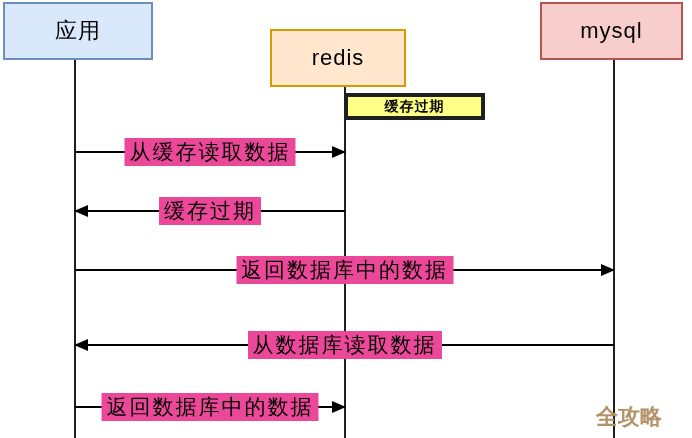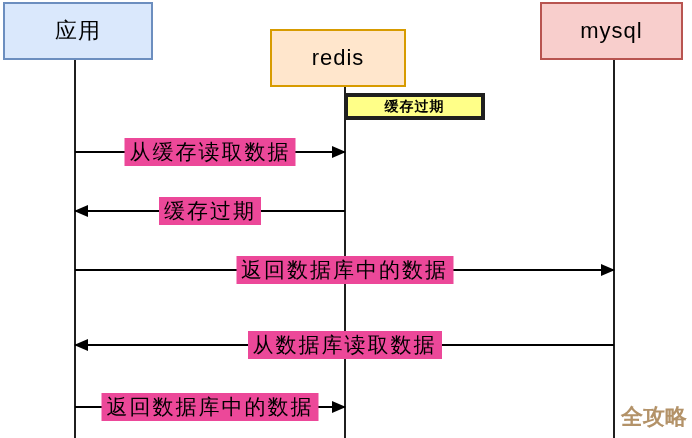--- a/index.html
+++ b/index.html
@@ -69,21 +69,21 @@
     font-size:21px; letter-spacing:2px;
     white-space:nowrap;
   }
   .msg1 { left:75px; top:152px; width:270px; }
   .msg2 { left:75px; top:211px; width:270px; }
   .msg3 { left:75px; top:270px; width:539px; }
   .msg4 { left:75px; top:345px; width:539px; }
   .msg5 { left:75px; top:407px; width:270px; }
   
   .watermark {
-    position:absolute; left:621px; top:402px;
+    position:absolute; left:596px; top:402px;
     font-size:22px; font-weight:bold;
     z-index:4; white-space:nowrap;
   }
 </style>
 </head>
 <body>
 
 <div class="canvas">
 
   <div class="lifeline ll-app"></div>

